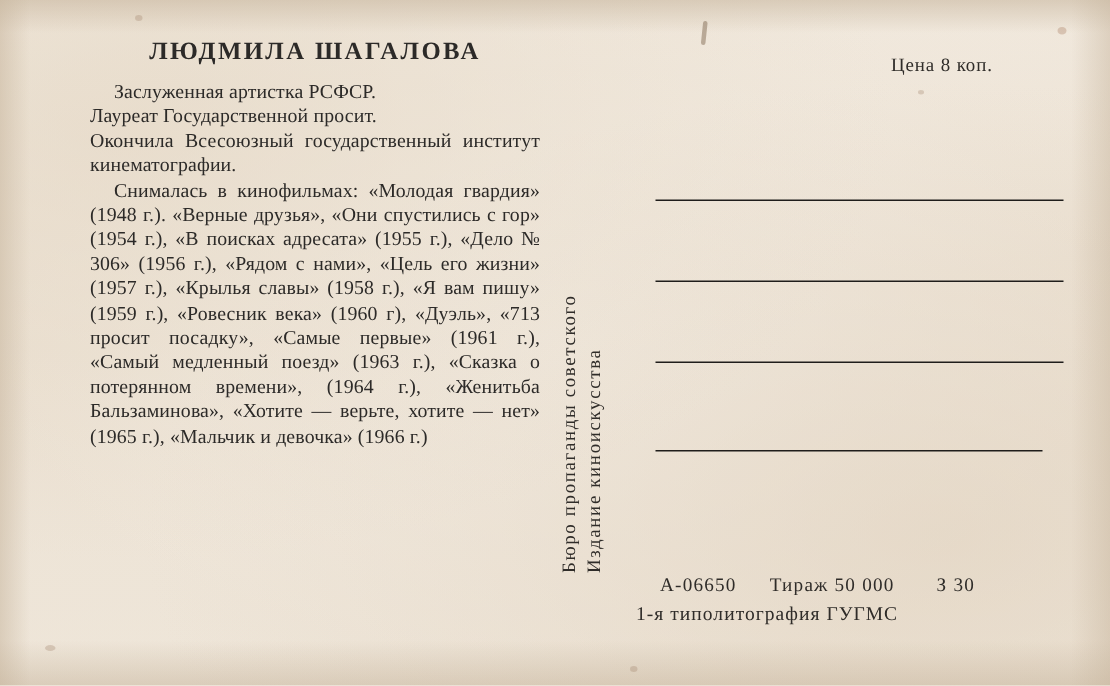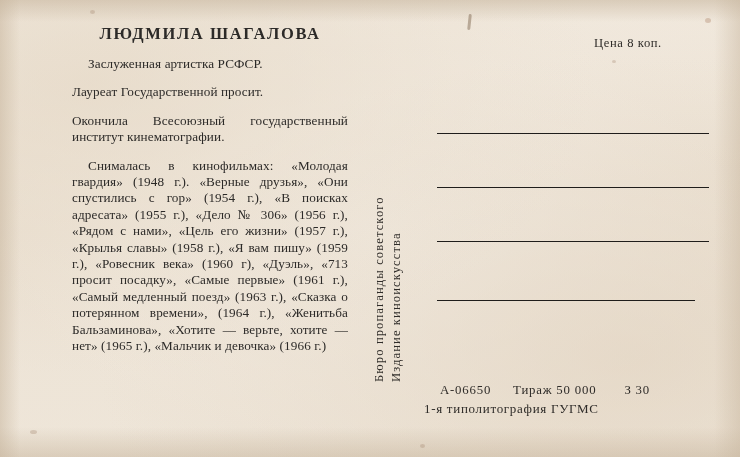--- a/index.html
+++ b/index.html
@@ -59,21 +59,21 @@
     letter-spacing: 1.6px;
     text-align: center;
     margin: 0 0 9px 0;
     white-space: nowrap;
   }
   .para {
     font-size: 13.2px;
     line-height: 16.4px;
     text-align: justify;
     text-justify: inter-word;
-    margin: 12px;
+    margin: 0;
     letter-spacing: 0.1px;
   }
   .para.indent { text-indent: 16px; }
   .para + .para { margin-top: 0px; }
 
   
   .vert {
     position: absolute;
     transform-origin: left top;
     transform: rotate(-90deg);

